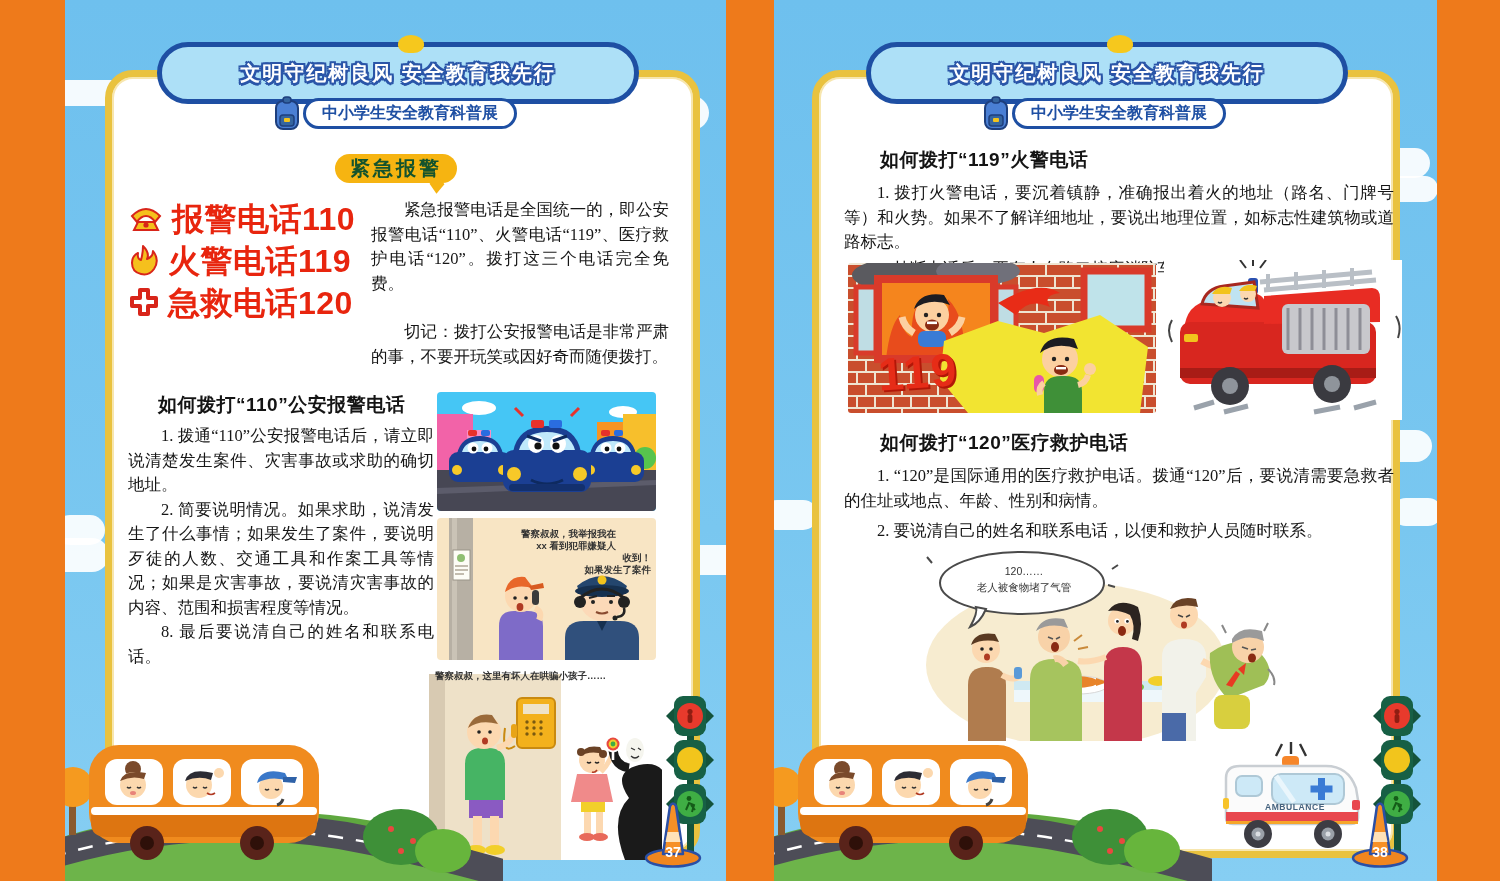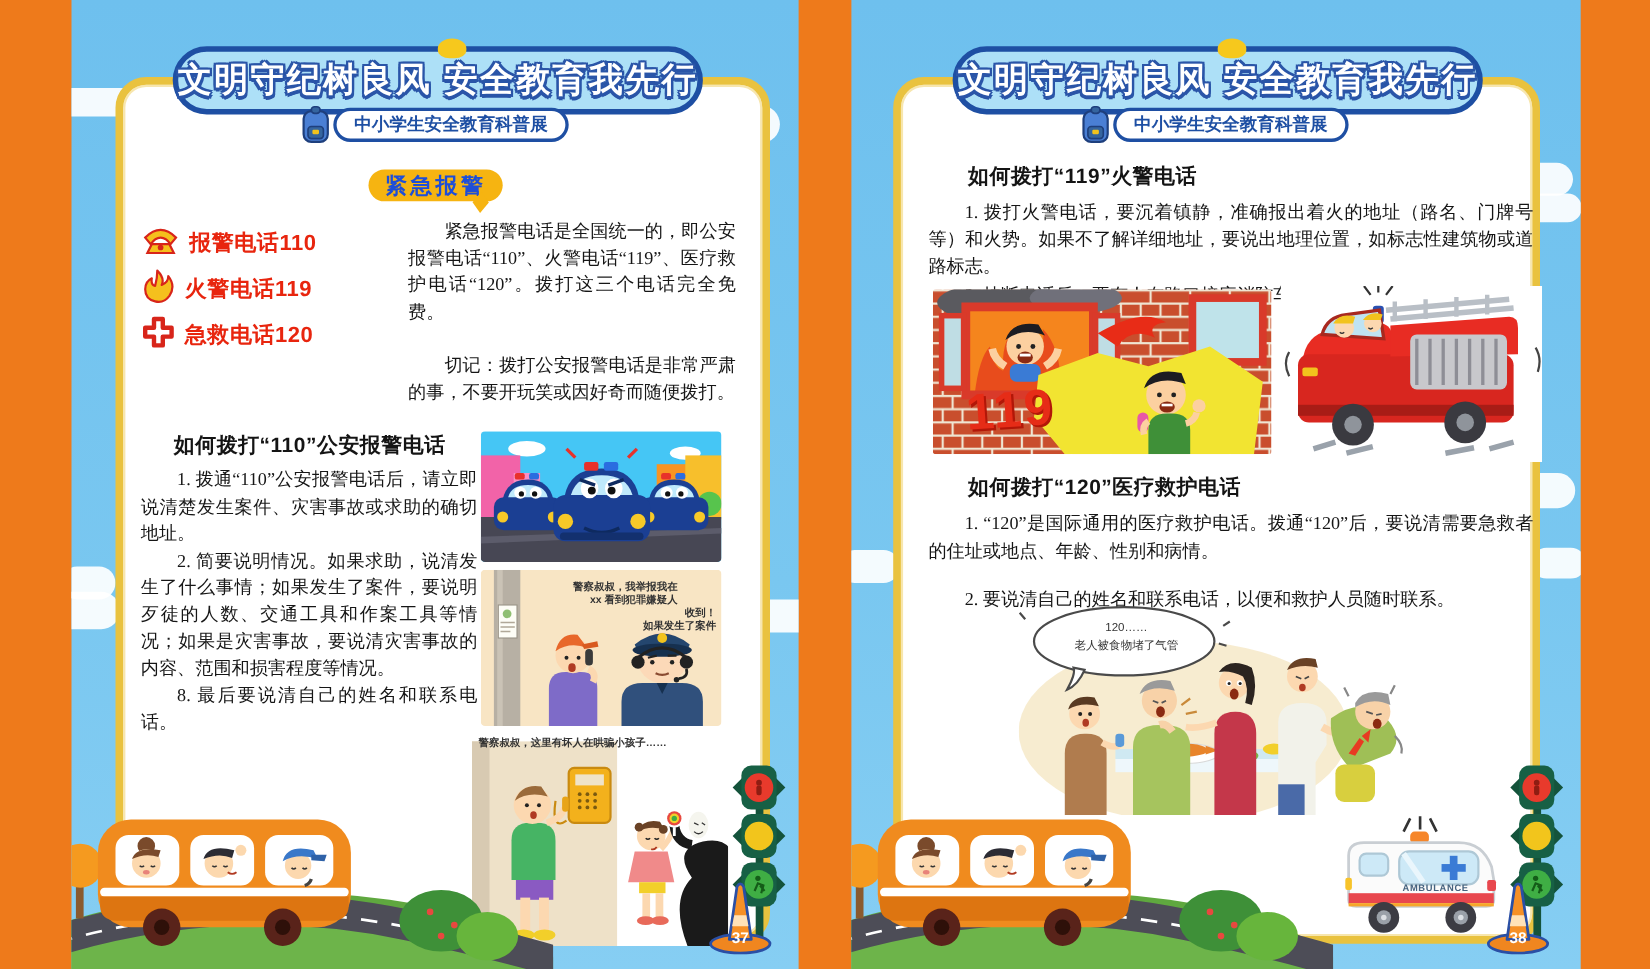--- a/index.html
+++ b/index.html
@@ -4,29 +4,29 @@
 <style>
 *{margin:0;padding:0;box-sizing:border-box}
 html,body{width:1500px;height:881px}
 body{position:relative;overflow:hidden;background:#ee7a1b;font-family:"Liberation Sans",sans-serif}
 .page{position:absolute;top:0;height:881px;background:linear-gradient(180deg,#6ec0ee 0%,#79c7f0 60%,#86cef3 100%);overflow:hidden}
 #pageL{left:65px;width:661px}
 #pageR{left:774px;width:663px}
 .card{position:absolute;background:#fff;border:7px solid #e9c23f;border-radius:28px;z-index:2;box-shadow:inset 0 0 0 2px #f7e6ae}
 .cloud{position:absolute;background:#fff;border-radius:999px;opacity:.92;z-index:1}
 .banner{position:absolute;height:62px;background:#ade0f7;border:5px solid #1e4fa3;border-radius:46px;display:flex;align-items:center;justify-content:center;z-index:6}
-.banner-txt{font-size:31px;font-weight:bold;letter-spacing:2px;white-space:nowrap;color:#fff;
+.banner-txt{font-size:20px;font-weight:bold;letter-spacing:2px;white-space:nowrap;color:#fff;
  text-shadow:-2px -2px 0 #2a55a8,2px -2px 0 #2a55a8,-2px 2px 0 #2a55a8,2px 2px 0 #2a55a8,-2px 0 0 #2a55a8,2px 0 0 #2a55a8,0 -2px 0 #2a55a8,0 3px 0 #2a55a8}
 .chick{position:absolute;width:26px;height:18px;background:#f6c81d;border-radius:60% 60% 50% 50%;top:-12px;z-index:7}
 .subbanner{position:absolute;height:31px;background:#fff;border:3px solid #1e4fa3;border-radius:17px;display:flex;align-items:center;padding:0 16px;z-index:7;font-weight:bold;color:#1e4fa3;font-size:16px;white-space:nowrap}
 .subpack{position:absolute;left:-34px;top:-6px;z-index:8}
-.badge{position:absolute;background:#f6b411;border-radius:16px;display:flex;align-items:center;justify-content:center;font-weight:bold;color:#1d4ed8;font-size:20px;letter-spacing:3px;z-index:4}
+.badge{position:absolute;background:#f6b411;border-radius:16px;display:flex;align-items:center;justify-content:center;font-weight:bold;color:#14532d;font-size:20px;letter-spacing:3px;z-index:4}
 .badge:after{content:"";position:absolute;right:14px;bottom:-7px;width:12px;height:12px;background:#f6b411;transform:rotate(55deg) skew(15deg)}
 .hotline{display:flex;align-items:center;gap:9px;height:42px}
-.hotline-txt{font-size:20px;font-weight:bold;color:#e8250e;white-space:nowrap;letter-spacing:.5px}
+.hotline-txt{font-size:32px;font-weight:bold;color:#e8250e;white-space:nowrap;letter-spacing:.5px}
 .h-black{font-weight:bold;font-size:19px;color:#141414;letter-spacing:.5px}
 .para{font-family:"Liberation Serif","DejaVu Serif",serif;font-size:16.5px;line-height:24.5px;color:#161616;text-align:justify;text-indent:2em}
 .abs{position:absolute}
 .z3{z-index:3}
 .z6{z-index:6}
 .z7{z-index:7}
 .illo{position:absolute;z-index:3;overflow:hidden}
 .illo svg{display:block;width:100%;height:100%}
 .cap{position:absolute;font-size:9.5px;color:#333;font-weight:bold;line-height:12px;z-index:4}
 .cone-num{position:absolute;width:100%;text-align:center;color:#fff;font-weight:bold;font-size:14px;z-index:8}
@@ -458,21 +458,21 @@
         <circle cx="66" cy="126" r="8" fill="#8f949b"></circle>
       <circle cx="168" cy="124" r="19" fill="#3a3a40"></circle>
         <circle cx="168" cy="124" r="8" fill="#8f949b"></circle>
       <path d="M8 60 q-6 10 0 22 M232 56 q6 10 2 22" stroke="#444" stroke-width="2" fill="none"></path>
     </svg>
   </div>
 
   <div class="abs z3" style="left:70px;top:430px;width:550px">
     <div class="h-black" style="padding-left:36px">如何拨打“120”医疗救护电话</div>
     <div class="para" style="margin-top:8px">1. “120”是国际通用的医疗救护电话。拨通“120”后，要说清需要急救者的住址或地点、年龄、性别和病情。</div>
-    <div class="para" style="margin-top:20px">2. 要说清自己的姓名和联系电话，以便和救护人员随时联系。</div>
+    <div class="para" style="margin-top:6px">2. 要说清自己的姓名和联系电话，以便和救护人员随时联系。</div>
   </div>
 
   <div class="illo" style="left:152px;top:545px;width:370px;height:196px">
     <svg viewBox="0 0 370 196">
       <ellipse cx="150" cy="120" rx="150" ry="82" fill="#f5e7c4" opacity=".8"></ellipse>
       <g>
         <ellipse cx="96" cy="38" rx="82" ry="31" fill="#fff" stroke="#4a4a4a" stroke-width="2"></ellipse>
         <path d="M60 64 q-6 14 -16 18 q8 -14 6 -20 Z" fill="#fff" stroke="#4a4a4a" stroke-width="2"></path>
         <path d="M6 18 l-5 -6 M186 24 l6 -4 M182 40 l7 2" stroke="#4a4a4a" stroke-width="2"></path>
       </g>
@@ -555,21 +555,21 @@
       <rect x="16" y="81" width="132" height="3" fill="#f6a62a"></rect>
       <rect x="13" y="58" width="6" height="11" rx="2" fill="#f7c32a"></rect>
       <circle cx="48" cy="94" r="14" fill="#3c3c43"></circle>
         <circle cx="48" cy="94" r="6.5" fill="#9aa0a8"></circle>
         <circle cx="48" cy="94" r="2.5" fill="#dcdfe3"></circle>
       <circle cx="118" cy="94" r="14" fill="#3c3c43"></circle>
         <circle cx="118" cy="94" r="6.5" fill="#9aa0a8"></circle>
         <circle cx="118" cy="94" r="2.5" fill="#dcdfe3"></circle>
       <rect x="142" y="60" width="8" height="10" rx="2" fill="#e8474e"></rect>
     </svg>
-    <div class="amb-label" style="left:65px;top:62px;width:86px;">AMBULANCE</div>
+    <div class="amb-label" style="left:42px;top:62px;width:86px;text-align:center">AMBULANCE</div>
   </div>
 
   <div class="illo z6" style="left:-4px;top:733px;width:442px;height:150px">
     <svg viewBox="0 0 442 150">
       <ellipse cx="190" cy="170" rx="270" ry="92" fill="#5fa83f"></ellipse>
       <ellipse cx="190" cy="178" rx="270" ry="88" fill="#74ba50" opacity=".65"></ellipse>
       <path d="M-10 122 Q150 74 310 108 T520 170" stroke="#4d4d57" stroke-width="28" fill="none"></path>
       <path d="M-10 124 Q150 78 310 110" stroke="#fff" stroke-width="2.5" stroke-dasharray="15 13" fill="none"></path>
       <rect x="8" y="64" width="7" height="38" fill="#8a5a2e"></rect>
         <circle cx="12" cy="54" r="20" fill="#f59a1f"></circle>

